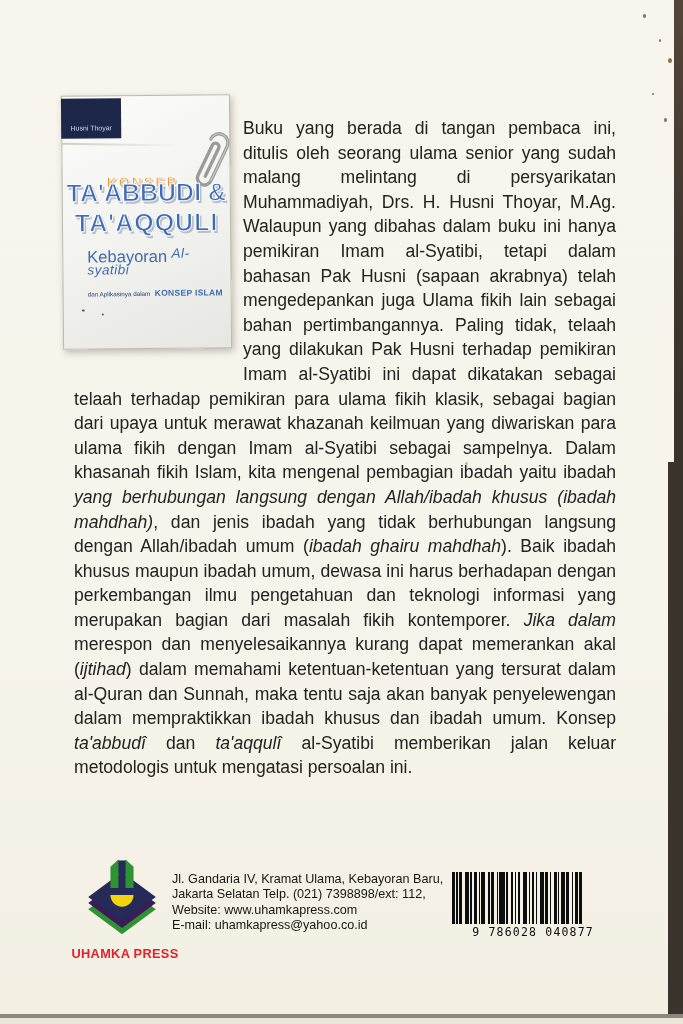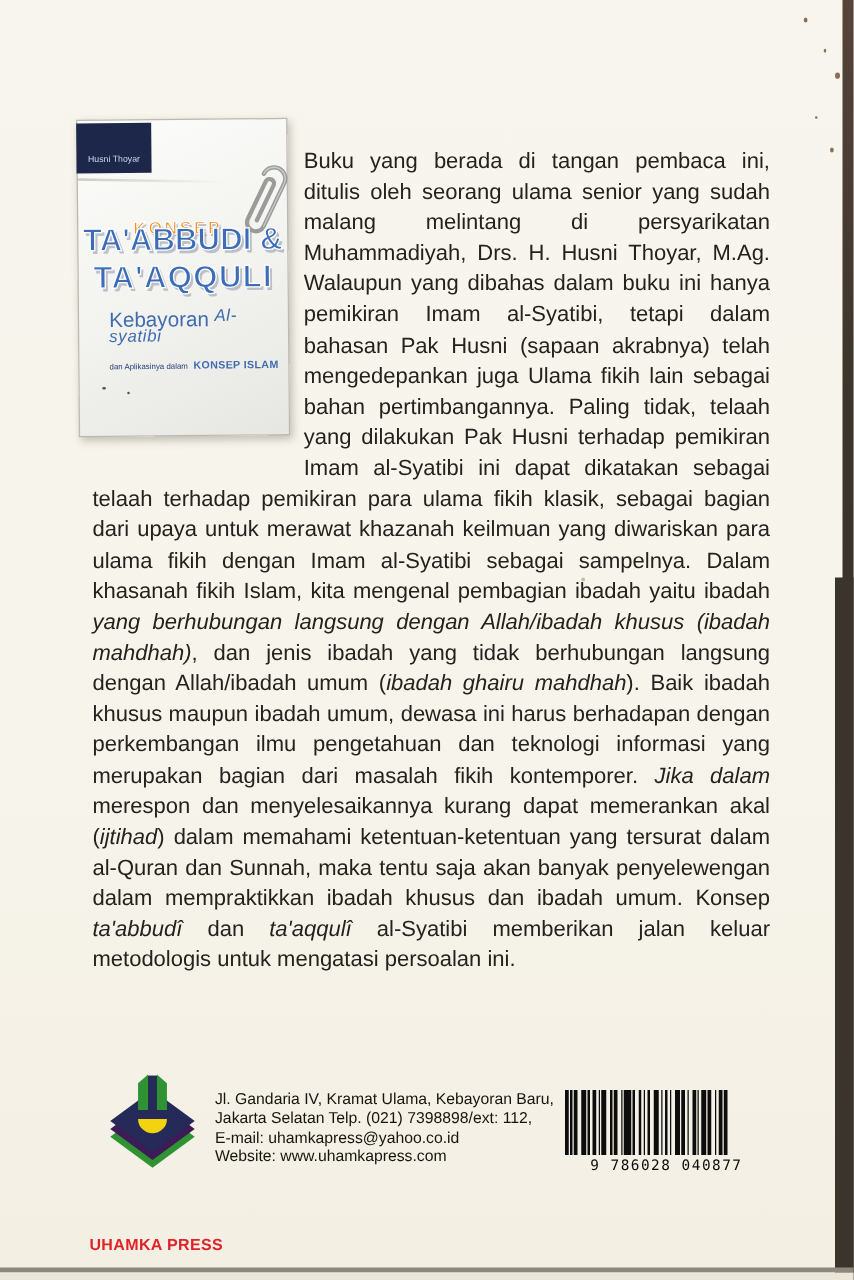--- a/index.html
+++ b/index.html
@@ -42,21 +42,21 @@
   .sub{position:absolute;left:24px;top:152px;width:135px;line-height:1;}
   .persp{color:#3f6cb0;font-size:16.5px;}
   .alsy{color:#3f6cb0;font-size:13.5px;font-style:italic;position:relative;top:-4px;letter-spacing:.5px;}
   .subrow2{margin-top:2px;white-space:nowrap;}
   .small-line{font-size:6.3px;color:#223e77;}
   .hukum{font-size:8.5px;color:#3f6cb0;font-weight:bold;letter-spacing:.3px;}
   .cover-speck{position:absolute;background:#55504a;border-radius:50%;}
 
   
   .logo{position:absolute;left:76px;top:856px;}
-  .press-name{position:absolute;left:58px;top:988px;width:134px;text-align:center;
+  .press-name{position:absolute;left:58px;top:946px;width:134px;text-align:center;
     color:#e02229;font-weight:bold;font-size:12.8px;letter-spacing:.3px;}
   .address{position:absolute;left:172px;top:872px;font-size:12.6px;line-height:15.4px;color:#17150f;}
   .address span{display:block;}
   .barcode{position:absolute;left:452px;top:872px;width:142px;}
   .bars{display:flex;height:52px;}
   .bar{height:52px;background:#0d0d0d;flex:0 0 auto;}
   .bc-digits{font-family:"DejaVu Sans Mono",monospace;font-size:11.5px;letter-spacing:1.2px;
     color:#0d0d0d;margin-top:1px;white-space:nowrap;text-align:right;}
 </style>
 </head>
@@ -113,22 +113,22 @@
     <polygon points="35,12 44,4 44,36 35,36" fill="#2f9334"></polygon>
     <polygon points="52,4 61,12 61,36 52,36" fill="#2f9334"></polygon>
     <path d="M35 44 a13 13 0 0 0 26 0 z" fill="#f2d40e"></path>
   </svg>
 </div>
 <div class="press-name">UHAMKA PRESS</div>
 
 <div class="address">
   <span>Jl. Gandaria IV, Kramat Ulama, Kebayoran Baru,</span>
   <span>Jakarta Selatan  Telp. (021) 7398898/ext: 112,</span>
+  <span>Website: www.uhamkapress.com</span>
   <span>E-mail: uhamkapress@yahoo.co.id</span>
-  <span>Website: www.uhamkapress.com</span>
 </div>
 
 <div class="barcode">
   <div class="bars" id="bars">
       <div class="bar" style="width: 2.8px; margin-right: 1.4px;"></div>
       <div class="bar" style="width: 1.4px; margin-right: 1.4px;"></div>
       <div class="bar" style="width: 2.8px; margin-right: 2.8px;"></div>
       <div class="bar" style="width: 4.2px; margin-right: 1.4px;"></div>
       <div class="bar" style="width: 1.4px; margin-right: 2.8px;"></div>
       <div class="bar" style="width: 2.8px; margin-right: 1.4px;"></div>

